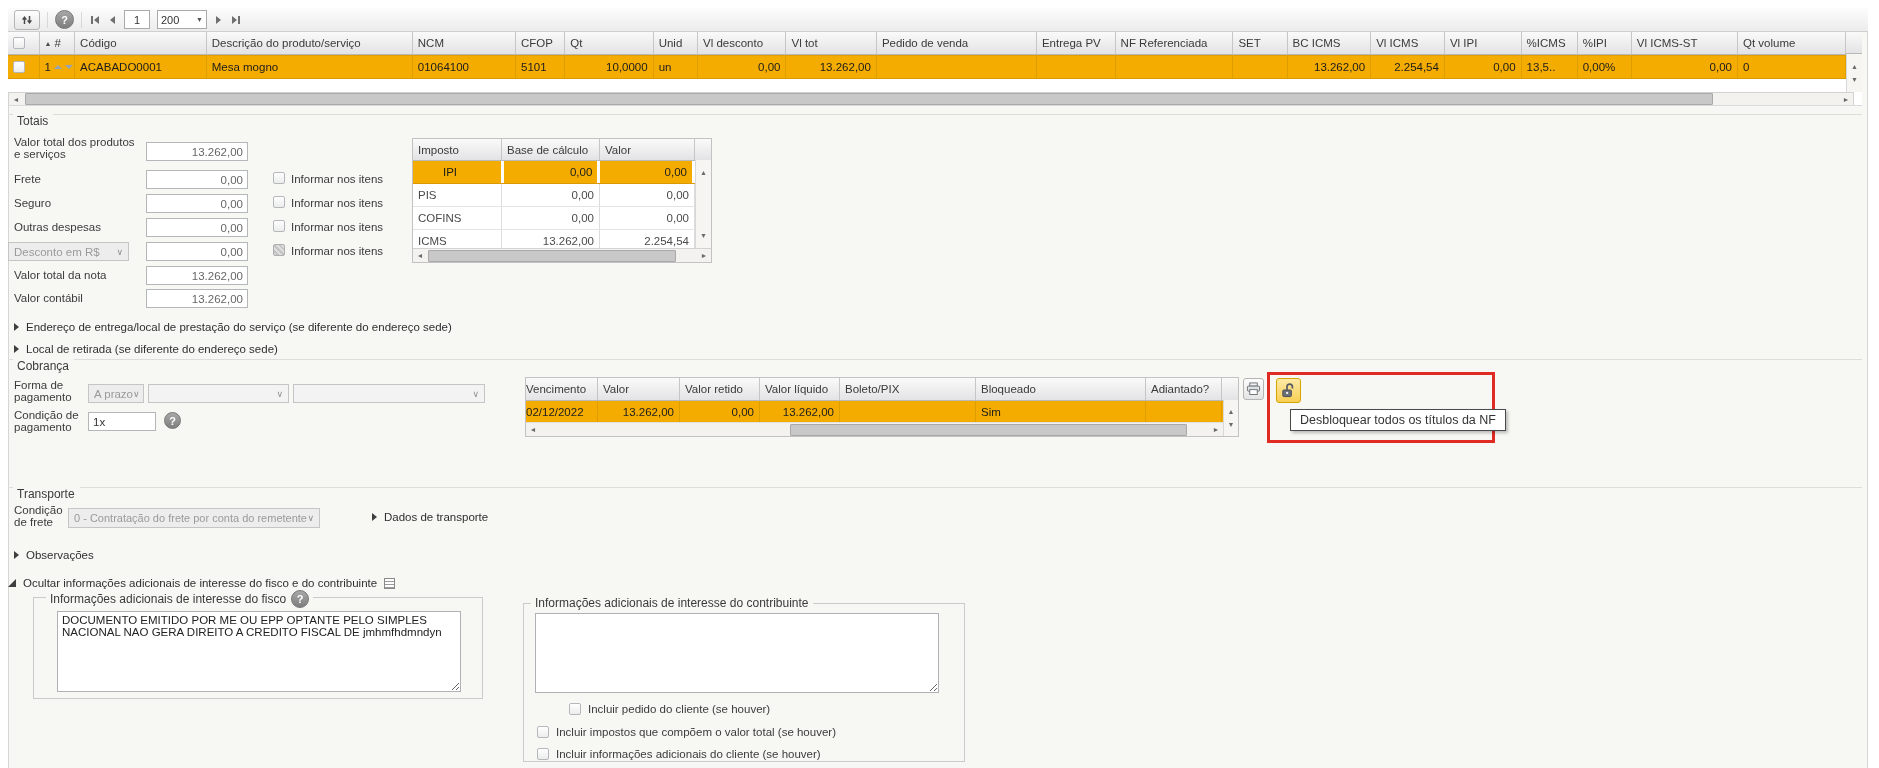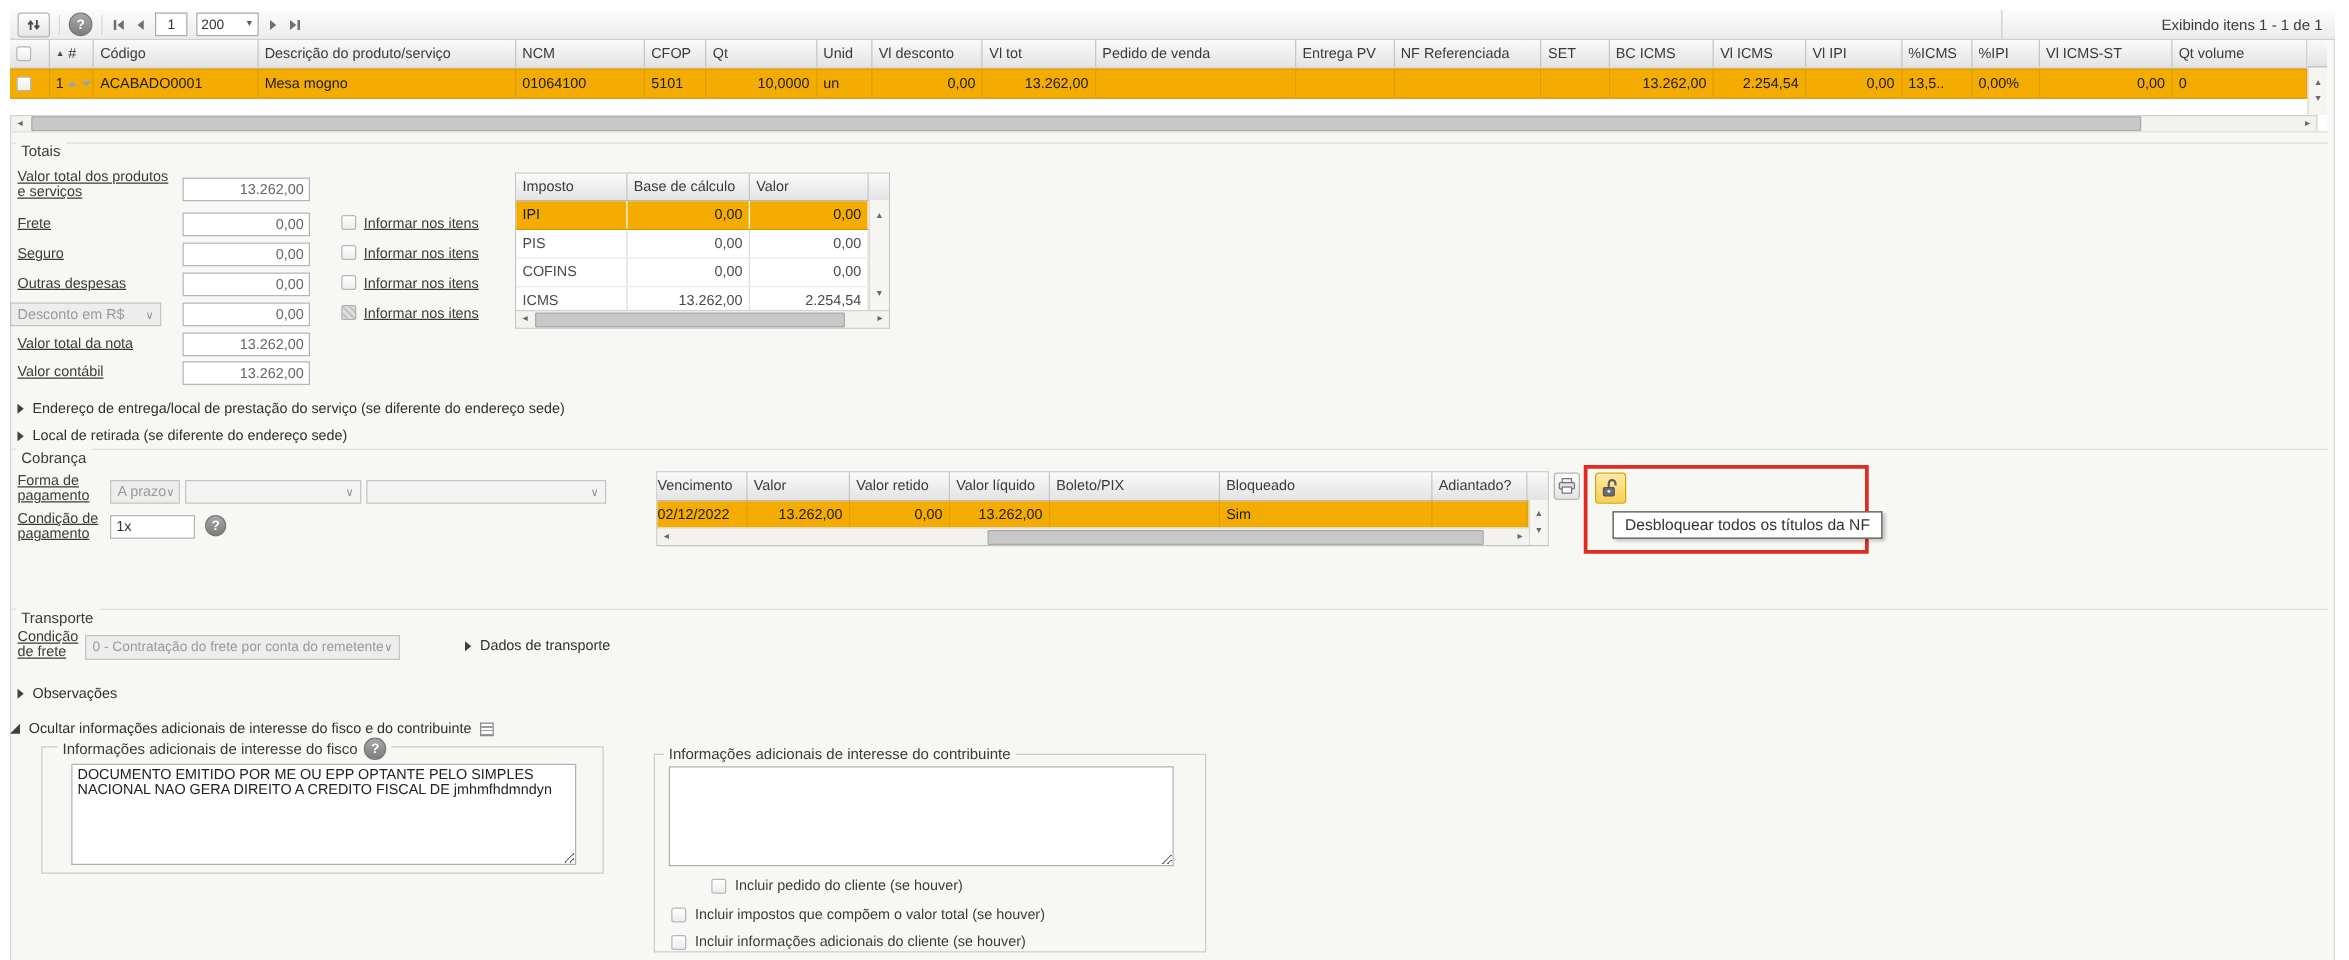--- a/index.html
+++ b/index.html
@@ -49,28 +49,28 @@
   .w-ped{width:163px}.w-ent{width:80px}.w-nfr{width:120px}.w-set{width:55px}.w-bci{width:85px}
   .w-vic{width:75px}.w-vip{width:78px}.w-pic{width:57px}.w-pip{width:55px}.w-vst{width:108px}.w-qtv{width:110px}
   
   .iw0{width:89px}.iw1{width:98px}.iw2{width:95px}
   
   .cw0{width:72px}.cw1{width:82px}.cw2{width:80px}.cw3{width:80px}.cw4{width:136px}.cw5{width:170px}.cw6{width:76px}
   .wrow{display:flex;background:#fff;border-bottom:1px solid #e4e4e4;}
   .wc{box-sizing:border-box;border-right:1px solid #dcdcdc;padding:0 5px;display:flex;align-items:center;
       overflow:hidden;white-space:nowrap;color:#4a4a4a;}
   .selrow{background:#f4ac00 !important;border-bottom:1px solid #d99a00;}
-  .selrow .wc{border-right:1px solid #ffffff;color:#1c1c1c;}
+  .selrow .wc{border-right:3px solid #ffffff;color:#1c1c1c;margin-left:25px;}
   
   .sbtrack{background:#f3f2ef;border:1px solid #d2d2d2;display:flex;align-items:center;}
   .sbthumb{background:#c8c8c8;border:1px solid #a9a9a9;border-radius:1px;}
   .sbarrow{color:#6a6a6a;font-size:7px;line-height:7px;display:flex;align-items:center;justify-content:center;flex:none;}
   .vtrack{background:#f6f5f2;border-left:1px solid #d8d8d8;display:flex;flex-direction:column;align-items:center;justify-content:center;gap:6px;}
   
-  .lbl{color:#3b3b3b;line-height:12px;text-decoration:underline;}
+  .lbl{color:#3b3b3b;line-height:12px;}
   .inp{background:#fff;border:1px solid #b3b7ba;display:flex;align-items:center;justify-content:flex-end;
        padding:0 4px;color:#666;box-sizing:border-box;}
   .inp.l{justify-content:flex-start;color:#333;}
   .sel{background:#ededed;border:1px solid #c5c5c5;display:flex;align-items:center;padding:0 5px;
        color:#9a9a9a;box-sizing:border-box;overflow:hidden;white-space:nowrap;}
   .sel .chev{margin-left:auto;color:#8e8e8e;font-size:9px;}
   .sect{display:flex;align-items:flex-start;font-size:12px;color:#3b3b3b;}
   .sect::before{content:"";width:5px;border-top:1px solid #dddddb;margin-right:4px;}
   .sect::after{content:"";flex:1;border-top:1px solid #dddddb;margin-left:5px;}
   .acc{display:flex;align-items:center;gap:7px;color:#2f2f2f;}
@@ -122,21 +122,20 @@
       <span>200</span>
       <span class="dd">▼</span>
     </div>
     <span class="pgbtn">
         <i class="tr"></i>
       </span>
     <span class="pgbtn">
         <i class="tr"></i>
         <i class="bar"></i>
       </span>
-    <div class="itemsinfo">Exibindo itens 1 - 1 de 1</div>
   </div>
 
   <div class="abs" style="left:8px;top:32px;width:1854px;height:74px;background:#fff;border-bottom:1px solid #dadada;overflow:hidden;">
 
     <div class="ghrow" style="width:1838px;height:22px;">
       <div class="gh w-sel">
           <span class="cb"></span>
         </div>
       <div class="gh w-num">
           <span class="sort">▲</span>

